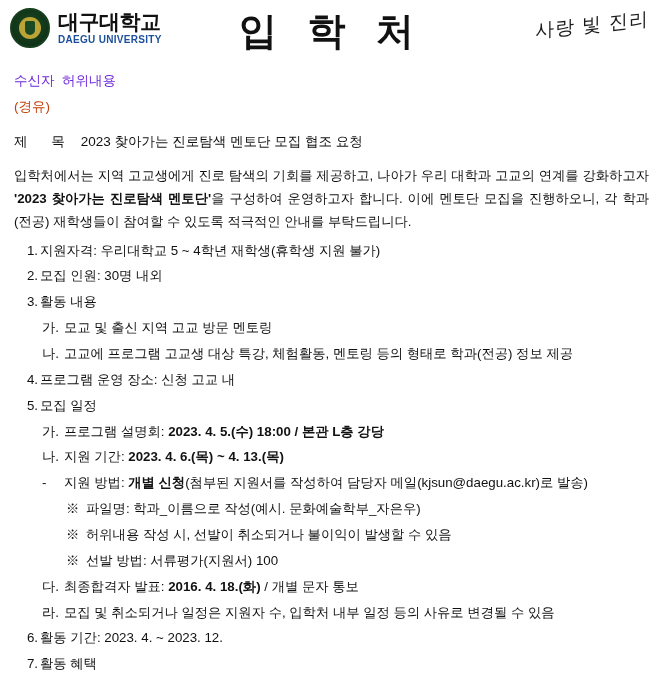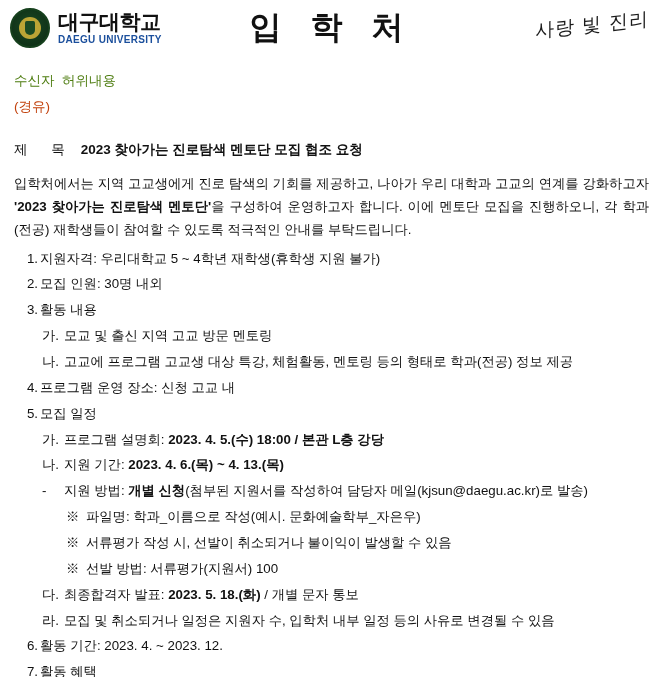--- a/index.html
+++ b/index.html
@@ -83,21 +83,21 @@
     color: #1b4f9c;
     letter-spacing: 0.3px;
     margin-top: 2px;
   }
   .office-title {
     position: absolute;
     left: 0;
     right: 0;
     top: 6px;
     text-align: center;
-    font-size: 32px;
+    font-size: 38px;
     font-weight: bold;
     letter-spacing: 10px;
     color: #111;
     pointer-events: none;
   }
   .slogan {
     position: absolute;
     right: 14px;
     top: 12px;
     font-size: 19px;
@@ -109,37 +109,37 @@
 
   
   .meta {
     margin-top: 12px;
     padding-left: 14px;
     font-size: 13.5px;
     line-height: 1.9;
     color: #111;
   }
   .meta-recipient span {
-    color: #4d7c0f;
+    color: #6d28d9;
   }
   .meta-via {
     color: #c2410c;
   }
   .subject-row {
-    margin-top: 18px;
+    margin-top: 10px;
     display: flex;
     align-items: flex-end;
   }
   .subject-label {
     letter-spacing: 10px;
     margin-right: 6px;
     white-space: nowrap;
   }
   .subject-text {
-    font-weight: bold;
+    font-weight: normal;
   }
 
   
   .body {
     margin-top: 10px;
     padding: 0 14px;
     font-size: 13.3px;
     line-height: 1.72;
     color: #111;
   }
@@ -233,24 +233,24 @@
         <li><span class="num">3.</span><span>활동 내용</span><ul class="lvl2">
             <li><span class="mk">가.</span><span>모교 및 출신 지역 고교 방문 멘토링</span></li>
             <li><span class="mk">나.</span><span>고교에 프로그램 고교생 대상 특강, 체험활동, 멘토링 등의 형태로 학과(전공) 정보 제공</span></li>
           </ul></li>
         <li><span class="num">4.</span><span>프로그램 운영 장소: 신청 고교 내</span></li>
         <li><span class="num">5.</span><span>모집 일정</span><ul class="lvl2">
             <li><span class="mk">가.</span><span>프로그램 설명회: <span class="b">2023. 4. 5.(수) 18:00 / 본관 L층 강당</span></span></li>
             <li><span class="mk">나.</span><span>지원 기간: <span class="b">2023. 4. 6.(목) ~ 4. 13.(목)</span></span></li>
             <li><span class="mk">-</span><span>지원 방법: <span class="b">개별 신청</span>(첨부된 지원서를 작성하여 담당자 메일(kjsun@daegu.ac.kr)로 발송)</span><ul class="lvl3">
                 <li><span class="mk">※</span><span>파일명: 학과_이름으로 작성(예시. 문화예술학부_자은우)</span></li>
-                <li><span class="mk">※</span><span>서류평가 작성 시, 선발이 취소되거나 불이익이 발생할 수 있음</span></li>
+                <li><span class="mk">※</span><span>허위내용 작성 시, 선발이 취소되거나 불이익이 발생할 수 있음</span></li>
                 <li><span class="mk">※</span><span>선발 방법: 서류평가(지원서) 100</span></li>
               </ul></li>
-            <li><span class="mk">다.</span><span>최종합격자 발표: <span class="b">2023. 5. 18.(화)</span> / 개별 문자 통보</span></li>
+            <li><span class="mk">다.</span><span>최종합격자 발표: <span class="b">2016. 4. 18.(화)</span> / 개별 문자 통보</span></li>
             <li><span class="mk">라.</span><span>모집 및 취소되거나 일정은 지원자 수, 입학처 내부 일정 등의 사유로 변경될 수 있음</span></li>
           </ul></li>
         <li><span class="num">6.</span><span>활동 기간: 2023. 4. ~ 2023. 12.</span></li>
         <li><span class="num">7.</span><span>활동 혜택</span><ul class="lvl2">
             <li><span class="mk">가.</span><span>진로탐색 멘토단 임명장 및 활동증명서 발급</span></li>
           </ul></li>
       </ol>
   </div>
 
 </div>

